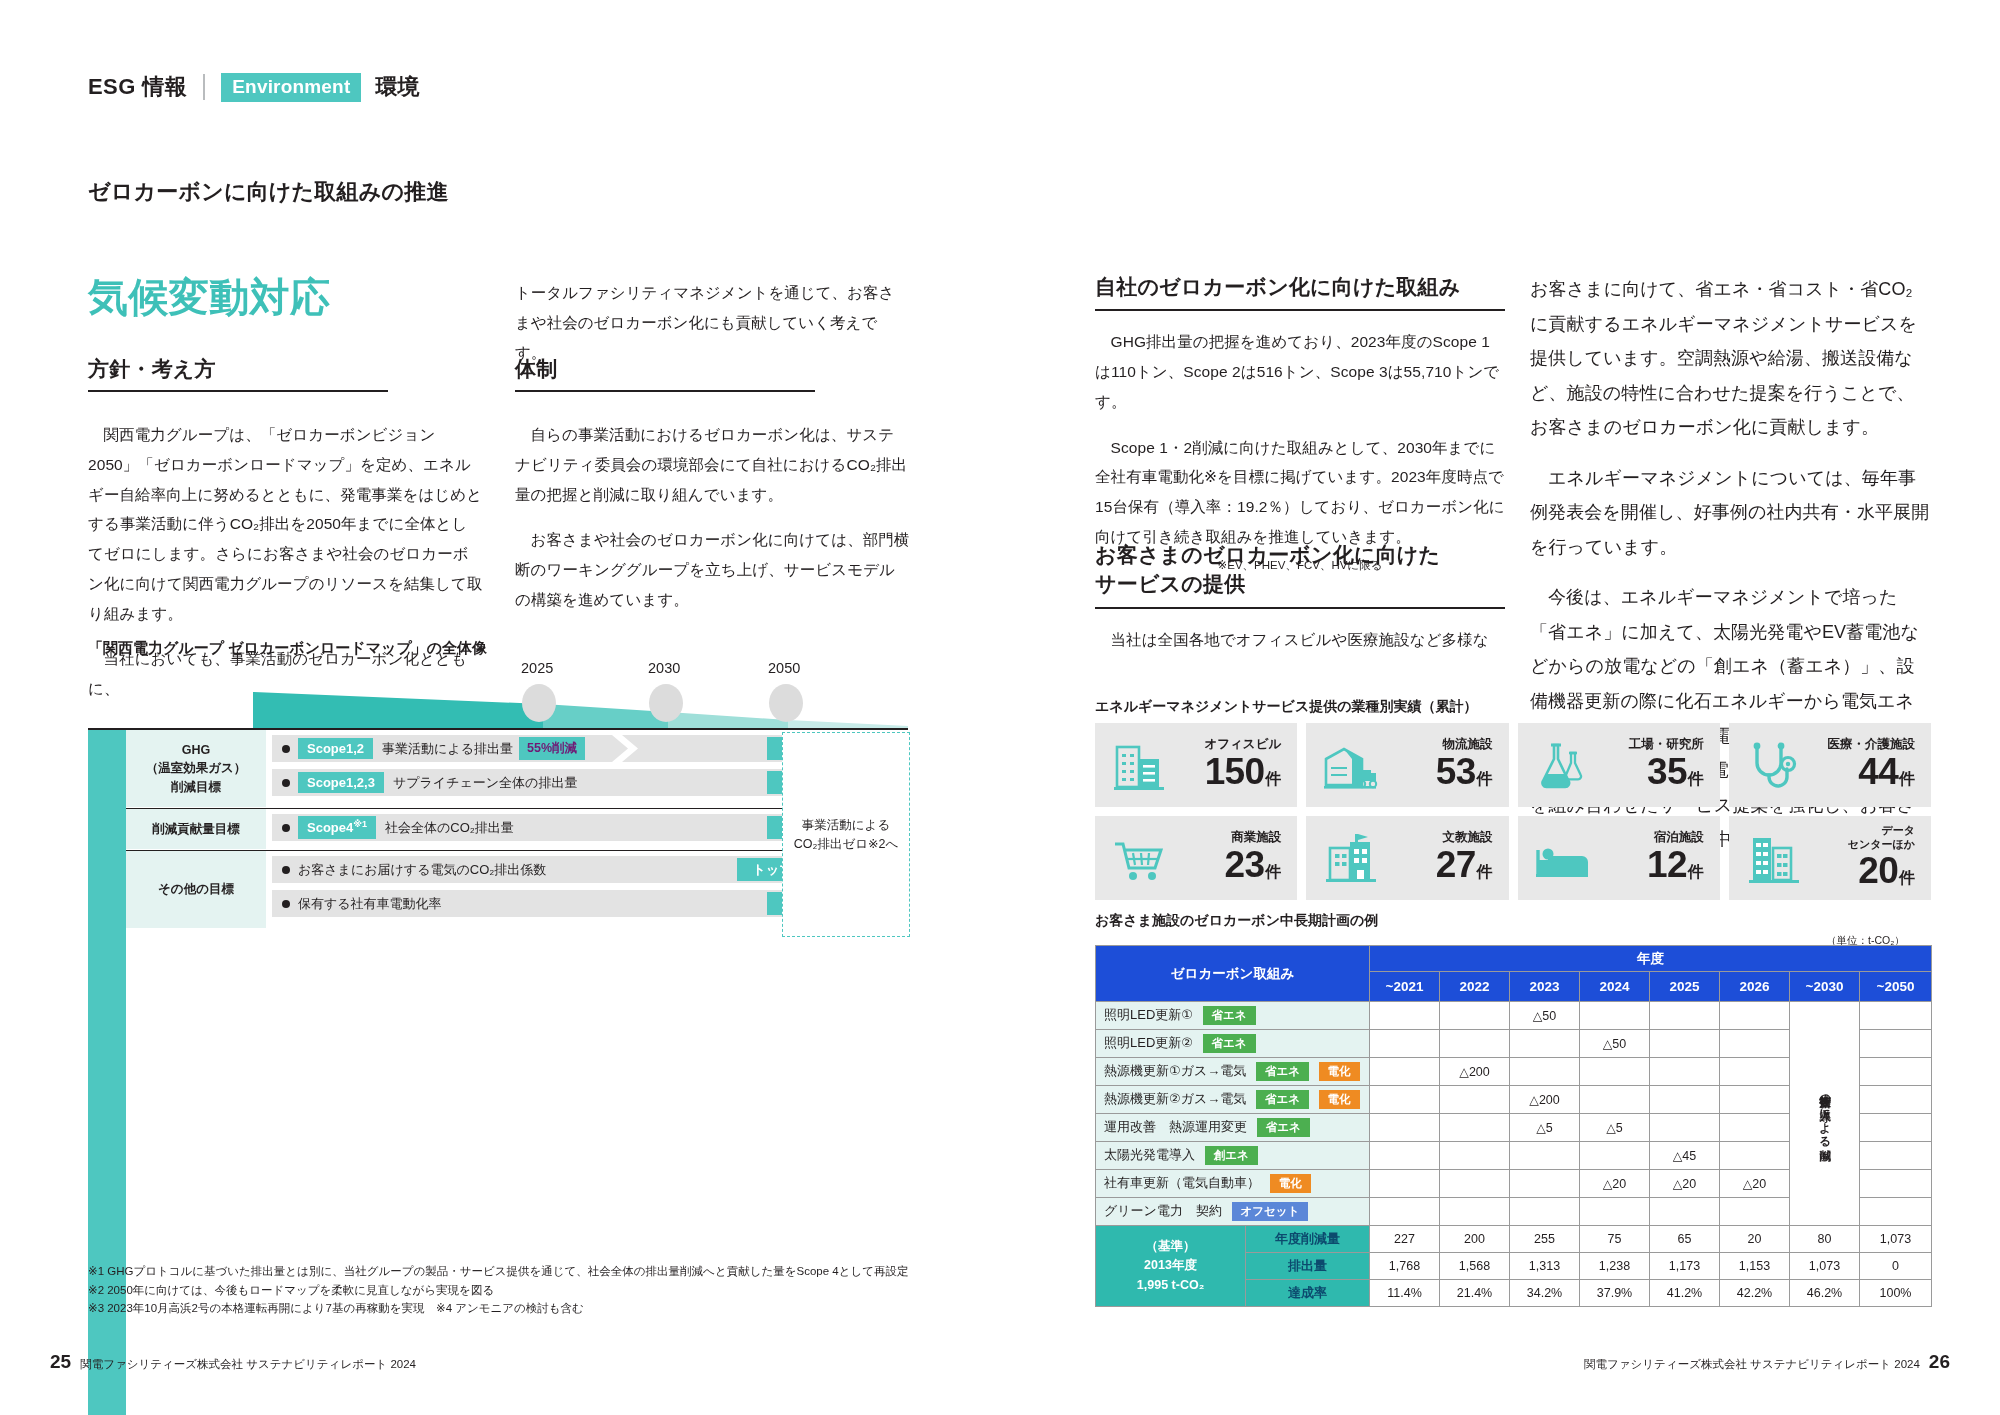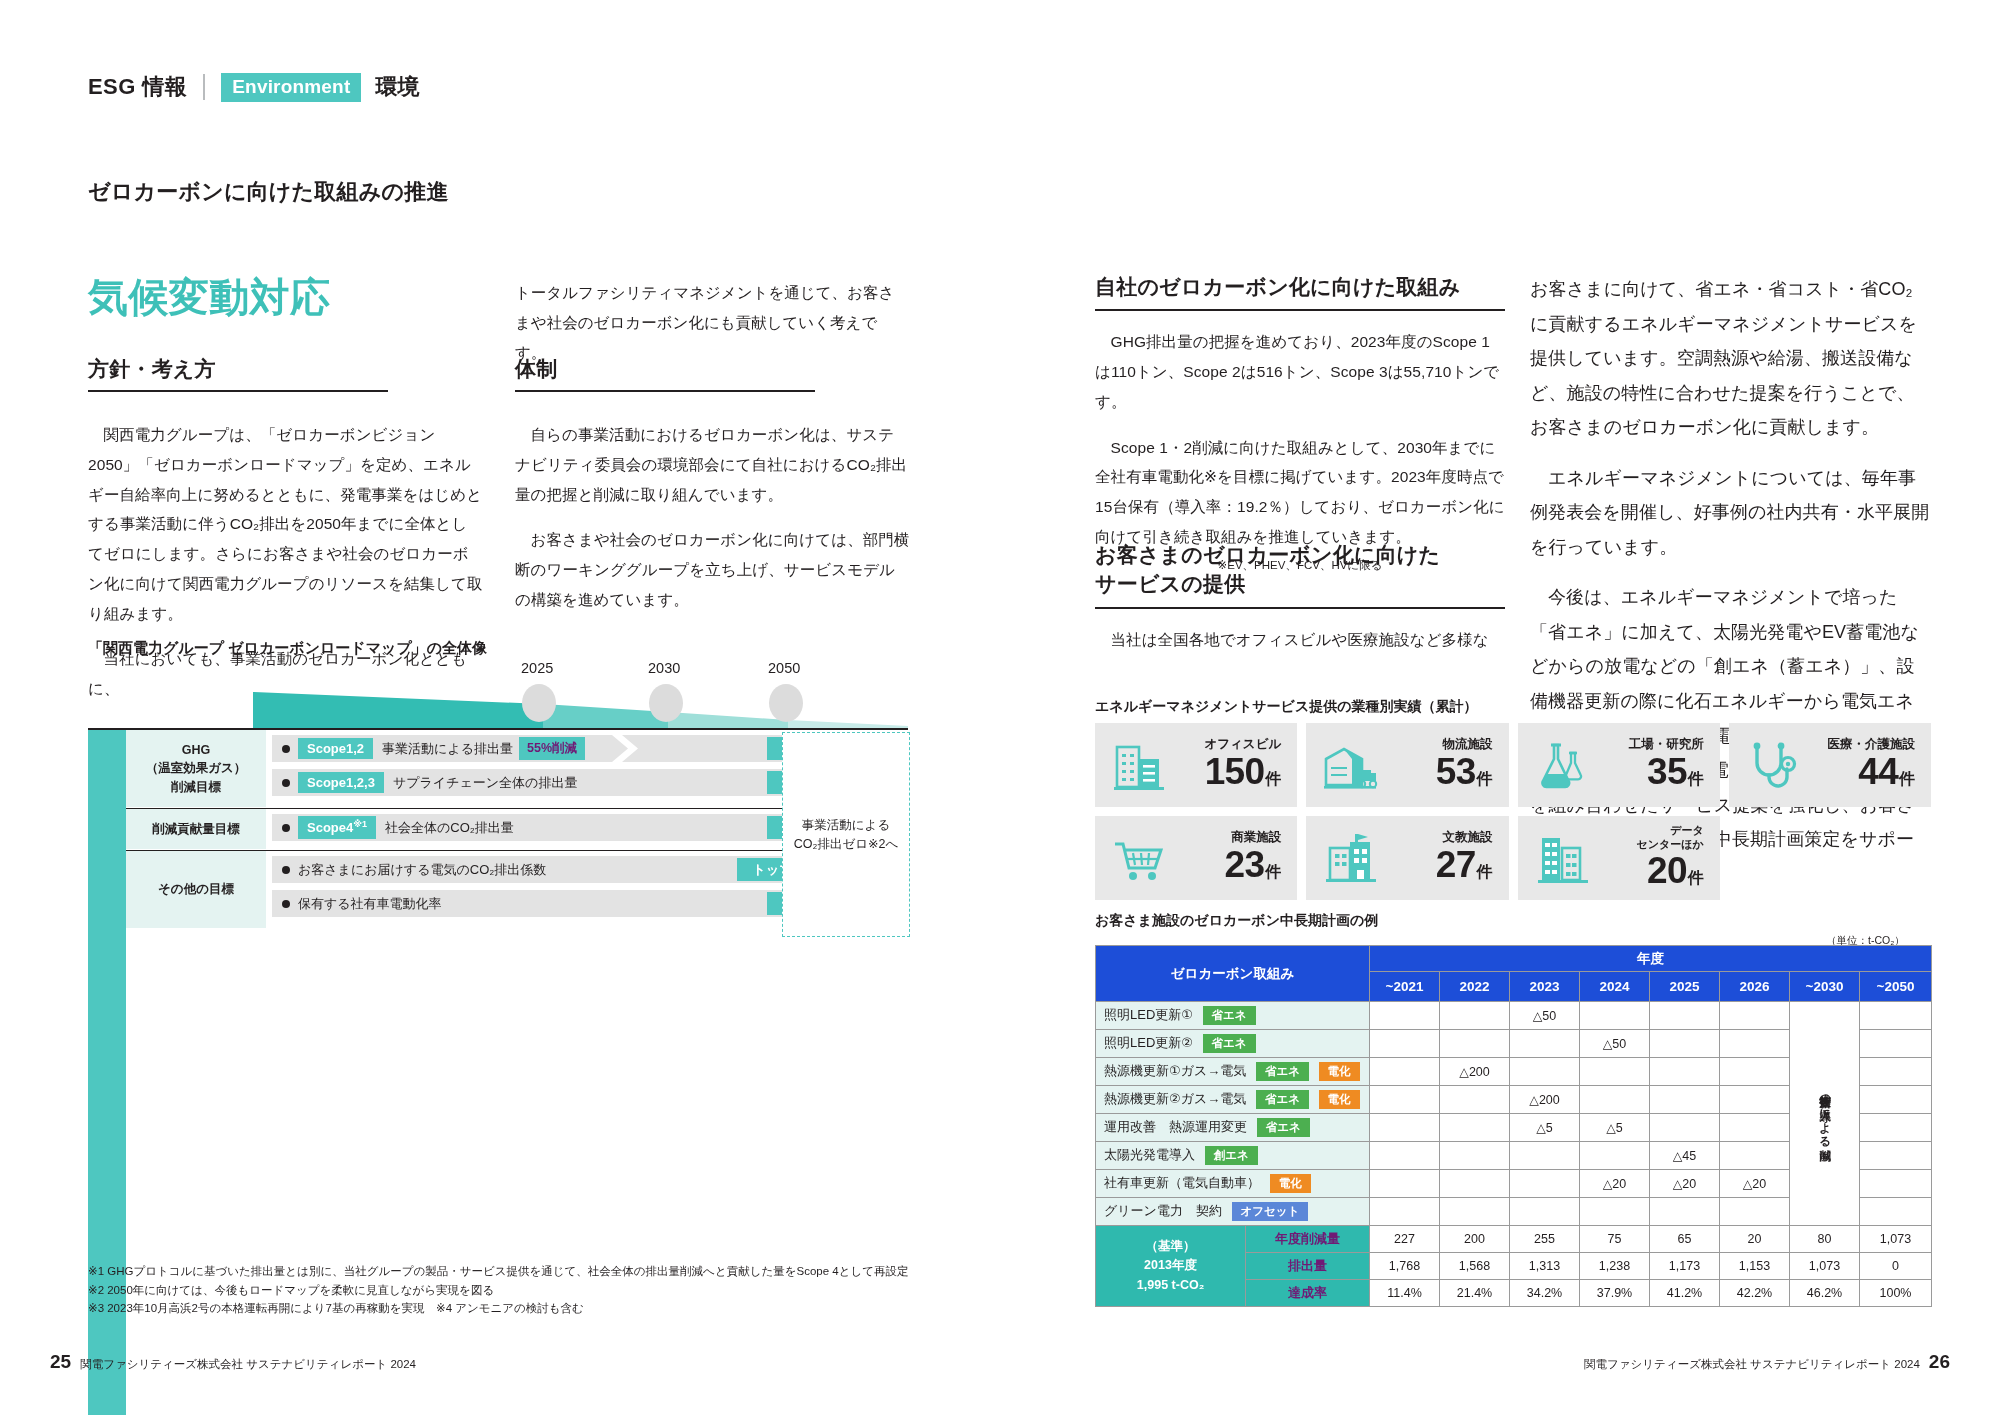--- a/index.html
+++ b/index.html
@@ -103,21 +103,21 @@
   .pl-hd { background: #1d4ed8; color: #fff; font-weight: 700; font-size: 13.5px; }
   .pl-task { background: #e4f3f1; text-align: left !important; padding: 4px 8px; font-size: 13px; position: relative; }
   .pl-task .tname { display: inline-block; }
   .chip { display: inline-block; color: #fff; font-weight: 700; font-size: 11.5px; padding: 2px 9px; margin-left: 6px; }
   .chip.save { background: #4caf50; }
   .chip.elec { background: #ef8b22; }
   .chip.gen { background: #4caf50; }
   .chip.off { background: #5b87d8; }
   .pl-val { height: 27px; font-size: 12.5px; background: #fff; }
   .pl-base { background: #2fb9ae; color: #fff; font-weight: 700; font-size: 12.5px; line-height: 1.55; }
-  .pl-rowhd { background: #2fb9ae; color: #701a75; font-weight: 700; font-size: 13px; }
+  .pl-rowhd { background: #2fb9ae; color: #0c4a6e; font-weight: 700; font-size: 13px; }
   .pl-future { background: #fff; }
   .vert-note { writing-mode: vertical-rl; text-orientation: upright; font-size: 11.5px; font-weight: 700; line-height: 1.35;
     letter-spacing: .02em; margin: 0 auto; }
 
   
   .foot { position: absolute; bottom: 42px; font-size: 11.5px; display: flex; align-items: baseline; gap: 9px; }
   .foot-l { left: 50px; }
   .foot-r { right: 50px; }
   .foot-num { font-size: 19px; font-weight: 700; }
 </style>
@@ -401,20 +401,34 @@
             </g>
           <rect x="4" y="49" width="50" height="3" fill="#4ec7c0"></rect>
         </svg>
       </div>
       <div class="card-txt">
         <div class="card-lbl">文教施設</div>
         <span class="card-num">27</span><span class="card-unit">件</span>
       </div>
     </div>
 
+    <div class="card">
+      <div class="card-ico">
+        <svg width="56" height="56" viewBox="0 0 56 56">
+          <path d="M4 20 L4 44" stroke="#4ec7c0" stroke-width="3.4" fill="none"></path>
+          <path d="M4 30 L14 30 a6 6 0 0 1 0 0 L14 26 L48 26 a6 6 0 0 1 6 6 L54 44 L4 44 Z" fill="#4ec7c0"></path>
+          <circle cx="14" cy="24" r="5.5" fill="#4ec7c0"></circle>
+          <rect x="2" y="44" width="52" height="3" fill="#4ec7c0"></rect>
+        </svg>
+      </div>
+      <div class="card-txt">
+        <div class="card-lbl">宿泊施設</div>
+        <span class="card-num">12</span><span class="card-unit">件</span>
+      </div>
+    </div>
 
     <div class="card">
       <div class="card-ico">
         <svg width="56" height="56" viewBox="0 0 56 56">
           <rect x="8" y="8" width="18" height="42" fill="#4ec7c0"></rect>
           <rect x="28" y="18" width="18" height="32" fill="none" stroke="#4ec7c0" stroke-width="2.6"></rect>
           <g fill="#fff">
               <rect x="11" y="13" width="5" height="4"></rect>
               <rect x="18" y="13" width="5" height="4"></rect>
               <rect x="11" y="22" width="5" height="4"></rect>

